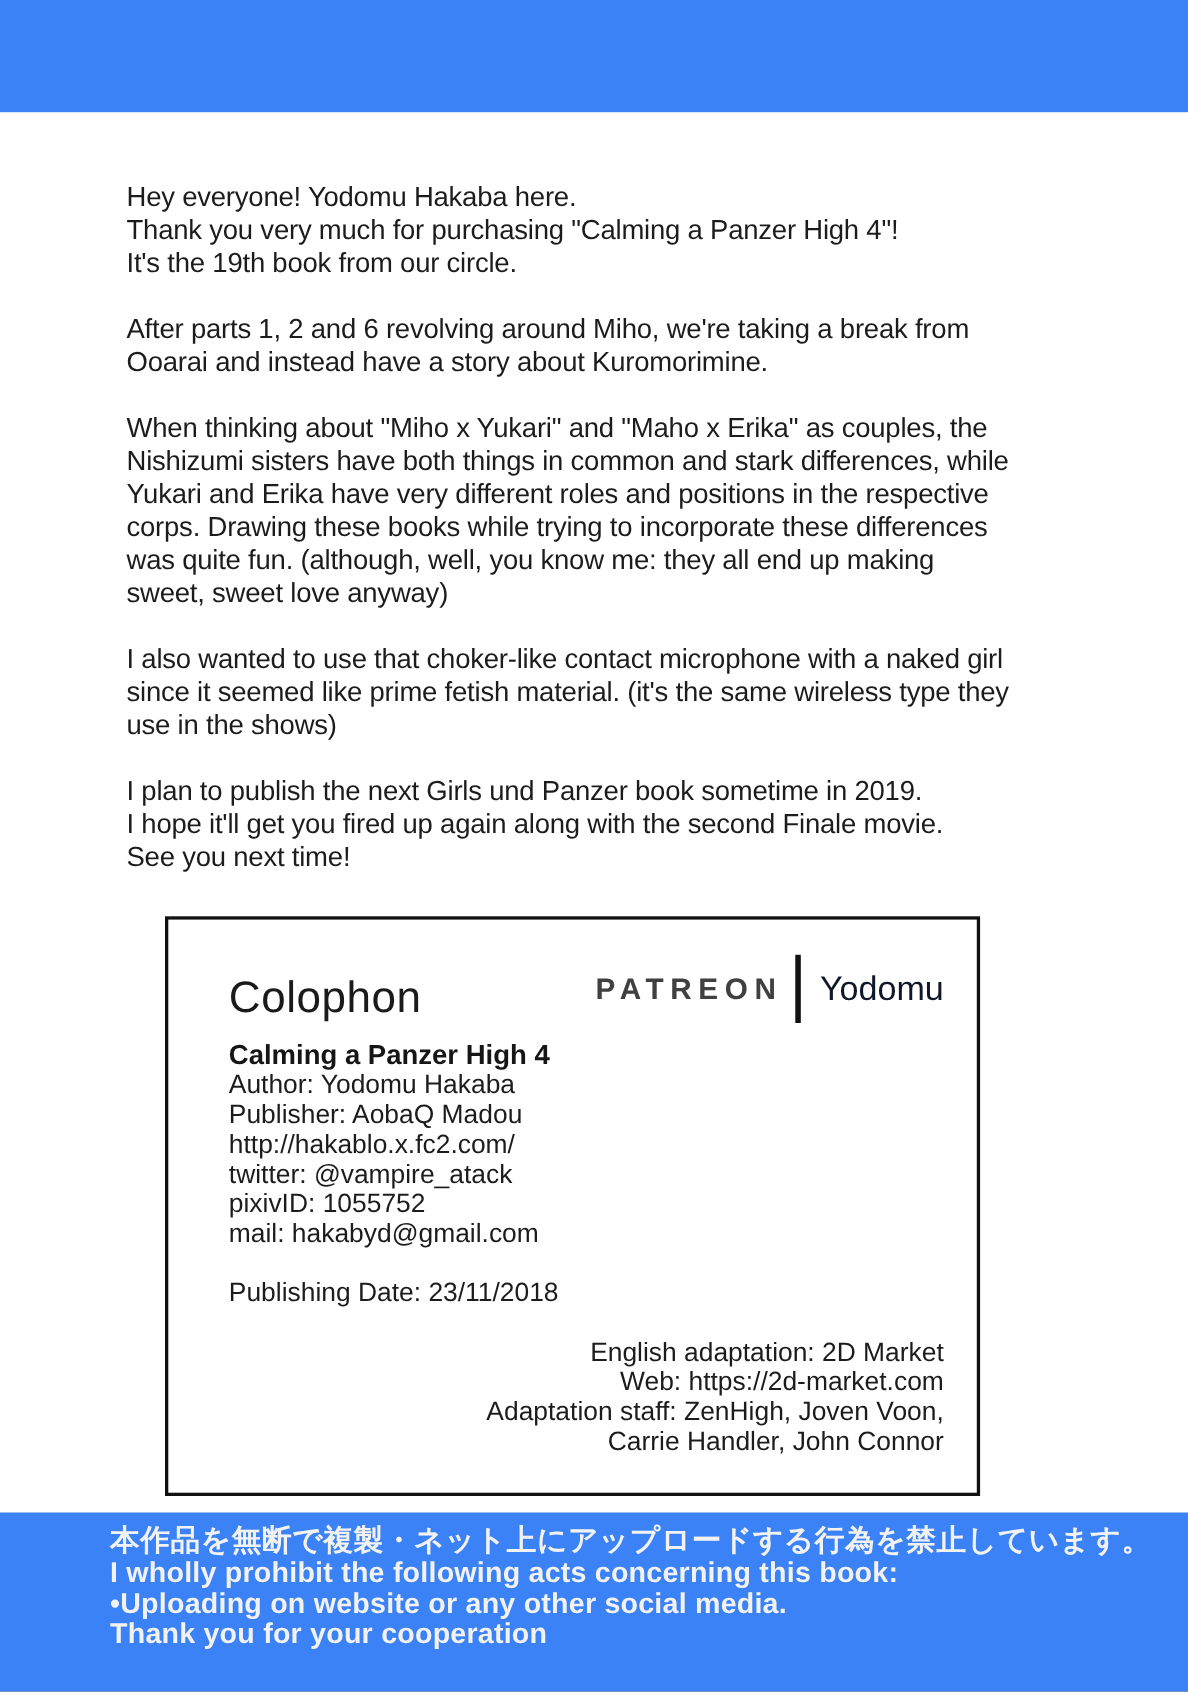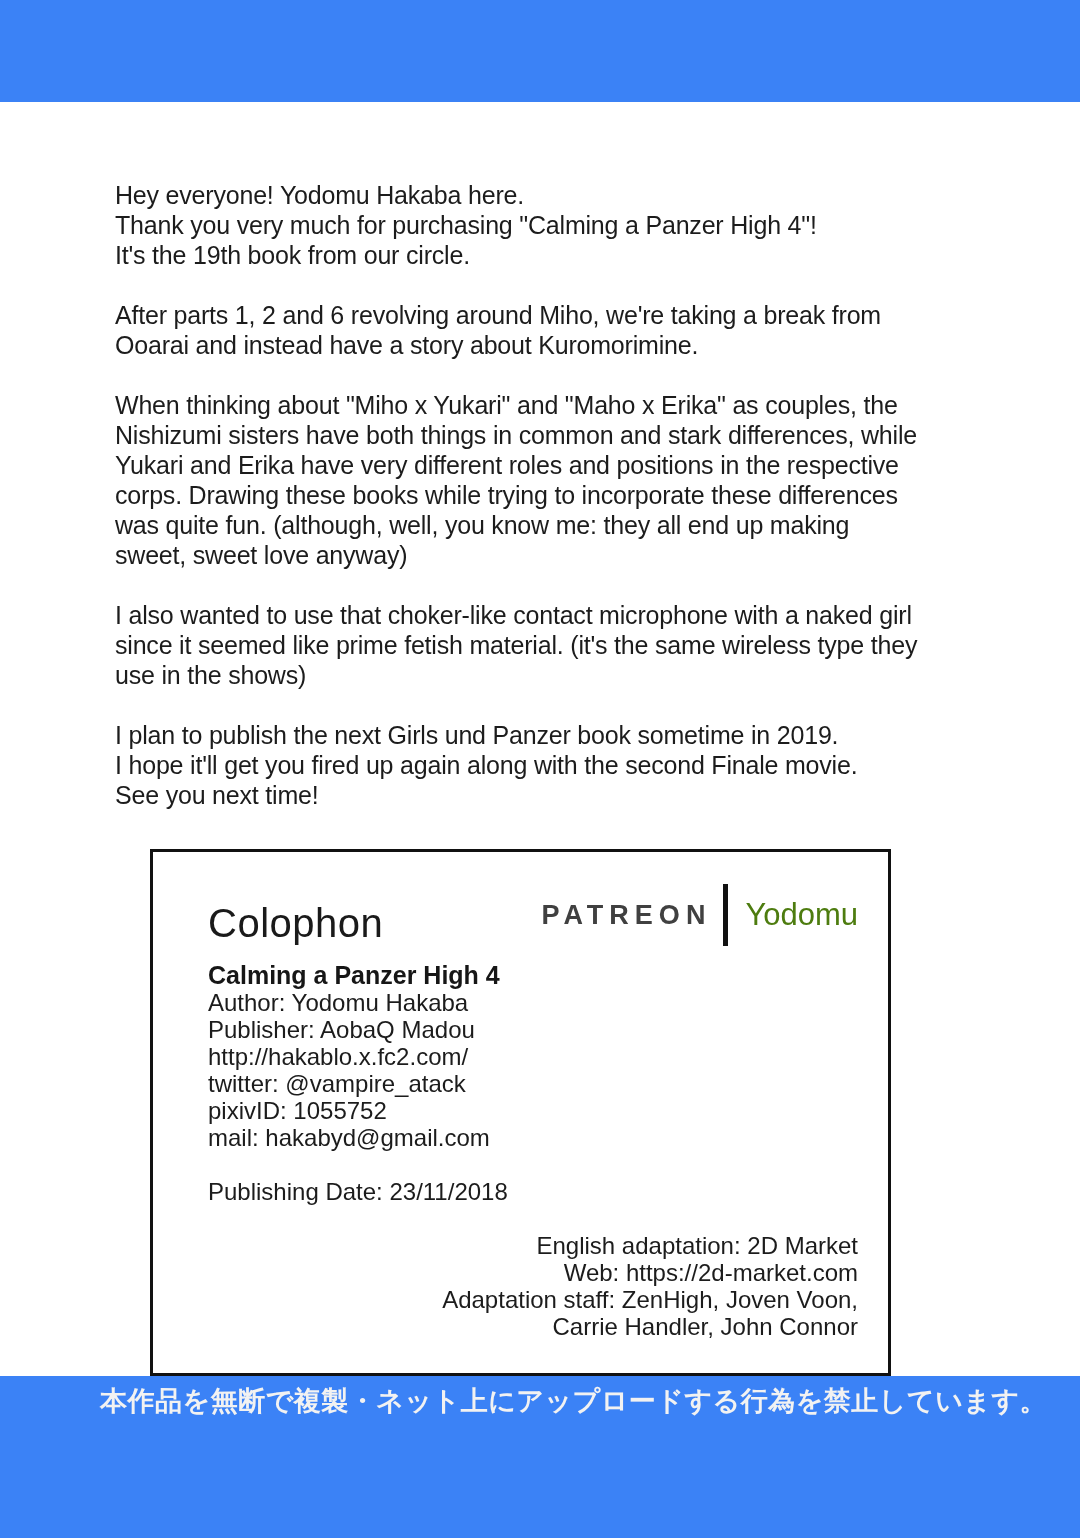--- a/index.html
+++ b/index.html
@@ -27,21 +27,21 @@
   .bar.top { height: 102px; }
   .bar.bottom {
     height: 163px;
     box-sizing: border-box;
     padding: 10px 20px 0 100px;
     color: #f2f2f2;
   }
   .content {
     flex: 1 1 auto;
     box-sizing: border-box;
-    padding: 78px 20px 0 115px;
+    padding: 62px 20px 0 115px;
   }
   .content p.body-par {
     margin: 0 0 30px 0;
     font-size: 25px;
     line-height: 30px;
     letter-spacing: -0.2px;
     white-space: pre;
     color: #1c1c1c;
   }
   .colophon {
@@ -78,21 +78,21 @@
   }
   .brand .vbar {
     width: 5px;
     height: 62px;
     background: #111111;
     margin: 0 17px 0 12px;
   }
   .brand .creator {
     font-size: 31px;
     font-weight: 400;
-    color: #4d7c0f;
+    color: #0f172a;
   }
   .book-title {
     margin: 16px 0 0 0;
     font-size: 25px;
     font-weight: 700;
     line-height: 27px;
     white-space: pre;
     color: #161616;
   }
   .colophon p.details {
@@ -164,15 +164,18 @@
       <p class="details">Publishing Date: 23/11/2018</p>
       <p class="details last">English adaptation: 2D Market
 Web: https://2d-market.com
 Adaptation staff: ZenHigh, Joven Voon,
 Carrie Handler, John Connor</p>
     </div>
   </div>
 
   <div class="bar bottom">
     <p class="jp">本作品を無断で複製・ネット上にアップロードする行為を禁止しています。</p>
+    <p class="en">I wholly prohibit the following acts concerning this book:
+•Uploading on website or any other social media.
+Thank you for your cooperation</p>
   </div>
 
 </div>
 
 </body></html>

